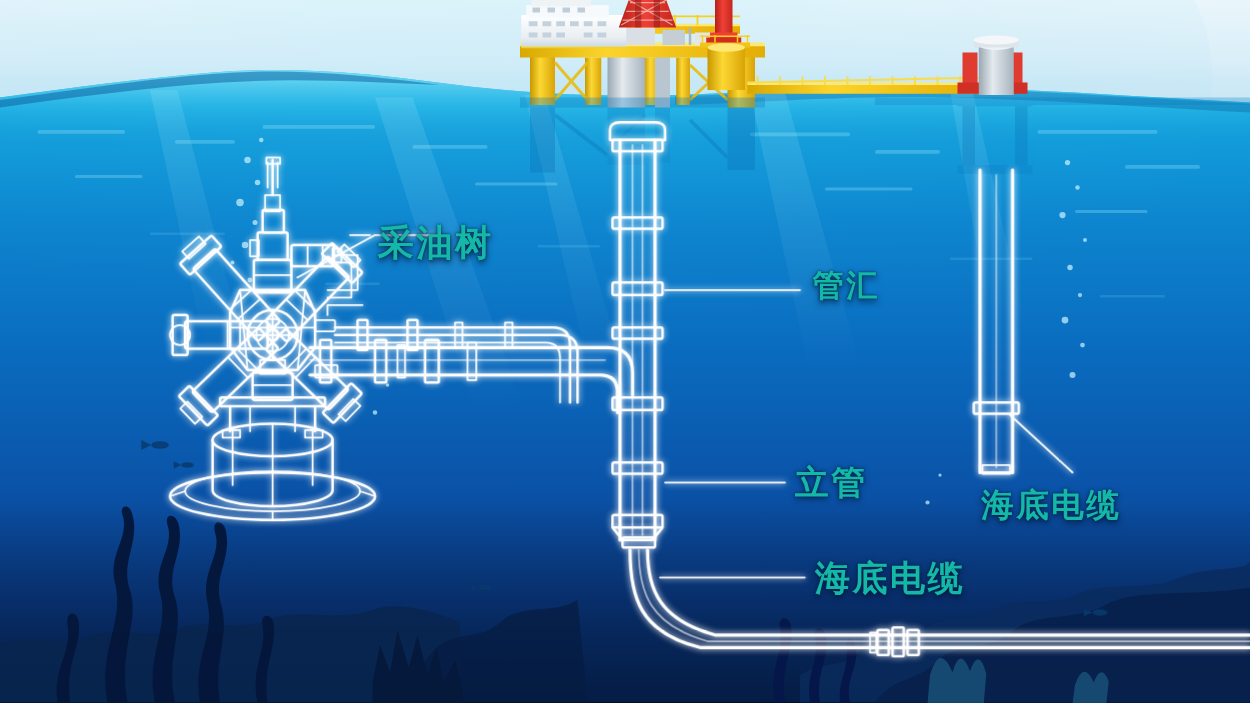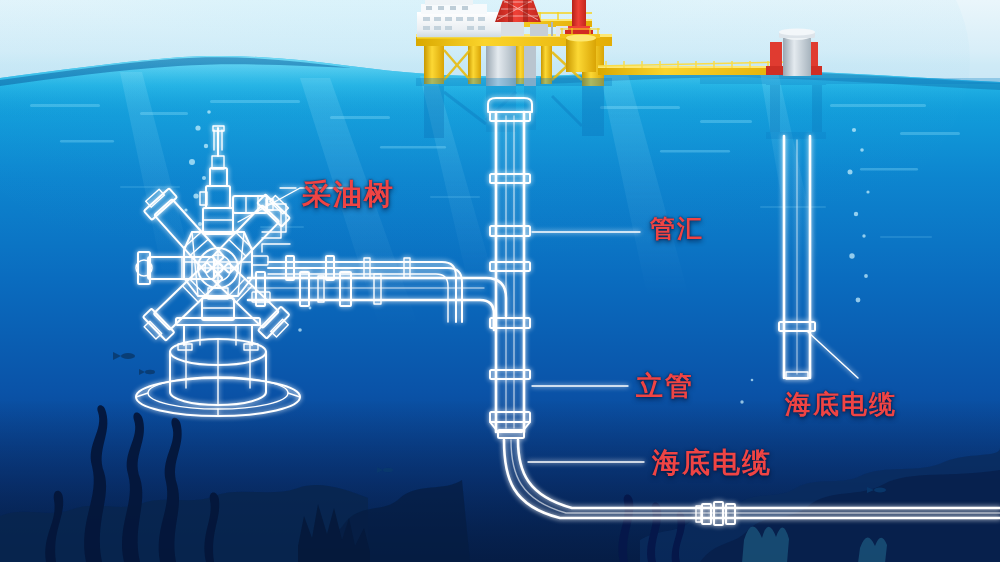--- a/index.html
+++ b/index.html
@@ -4,21 +4,21 @@
 <style>
   html,body{margin:0;padding:0;background:#000;}
   #stage{
     position:relative;width:1000px;height:562px;overflow:hidden;
     font-family:"Liberation Sans","DejaVu Sans",sans-serif;
   }
   .layer{position:absolute;inset:0;}
   svg.layer{display:block;}
   
   .label{
-    position:absolute;color:#ef4444;font-weight:bold;
+    position:absolute;color:#14b8a6;font-weight:bold;
     letter-spacing:2px;white-space:nowrap;
     text-shadow:0 2px 5px rgba(0,22,60,.85),0 0 2px rgba(0,30,70,.9);
   }
   .lbl-tree{left:302px;top:175px;font-size:29px;}
   .lbl-manifold{left:650px;top:212px;font-size:25px;}
   .lbl-riser{left:636px;top:368px;font-size:27px;}
   .lbl-cable-bottom{left:652px;top:444px;font-size:28px;}
   .lbl-cable-right{left:785px;top:387px;font-size:26px;}
 </style>
 </head>

